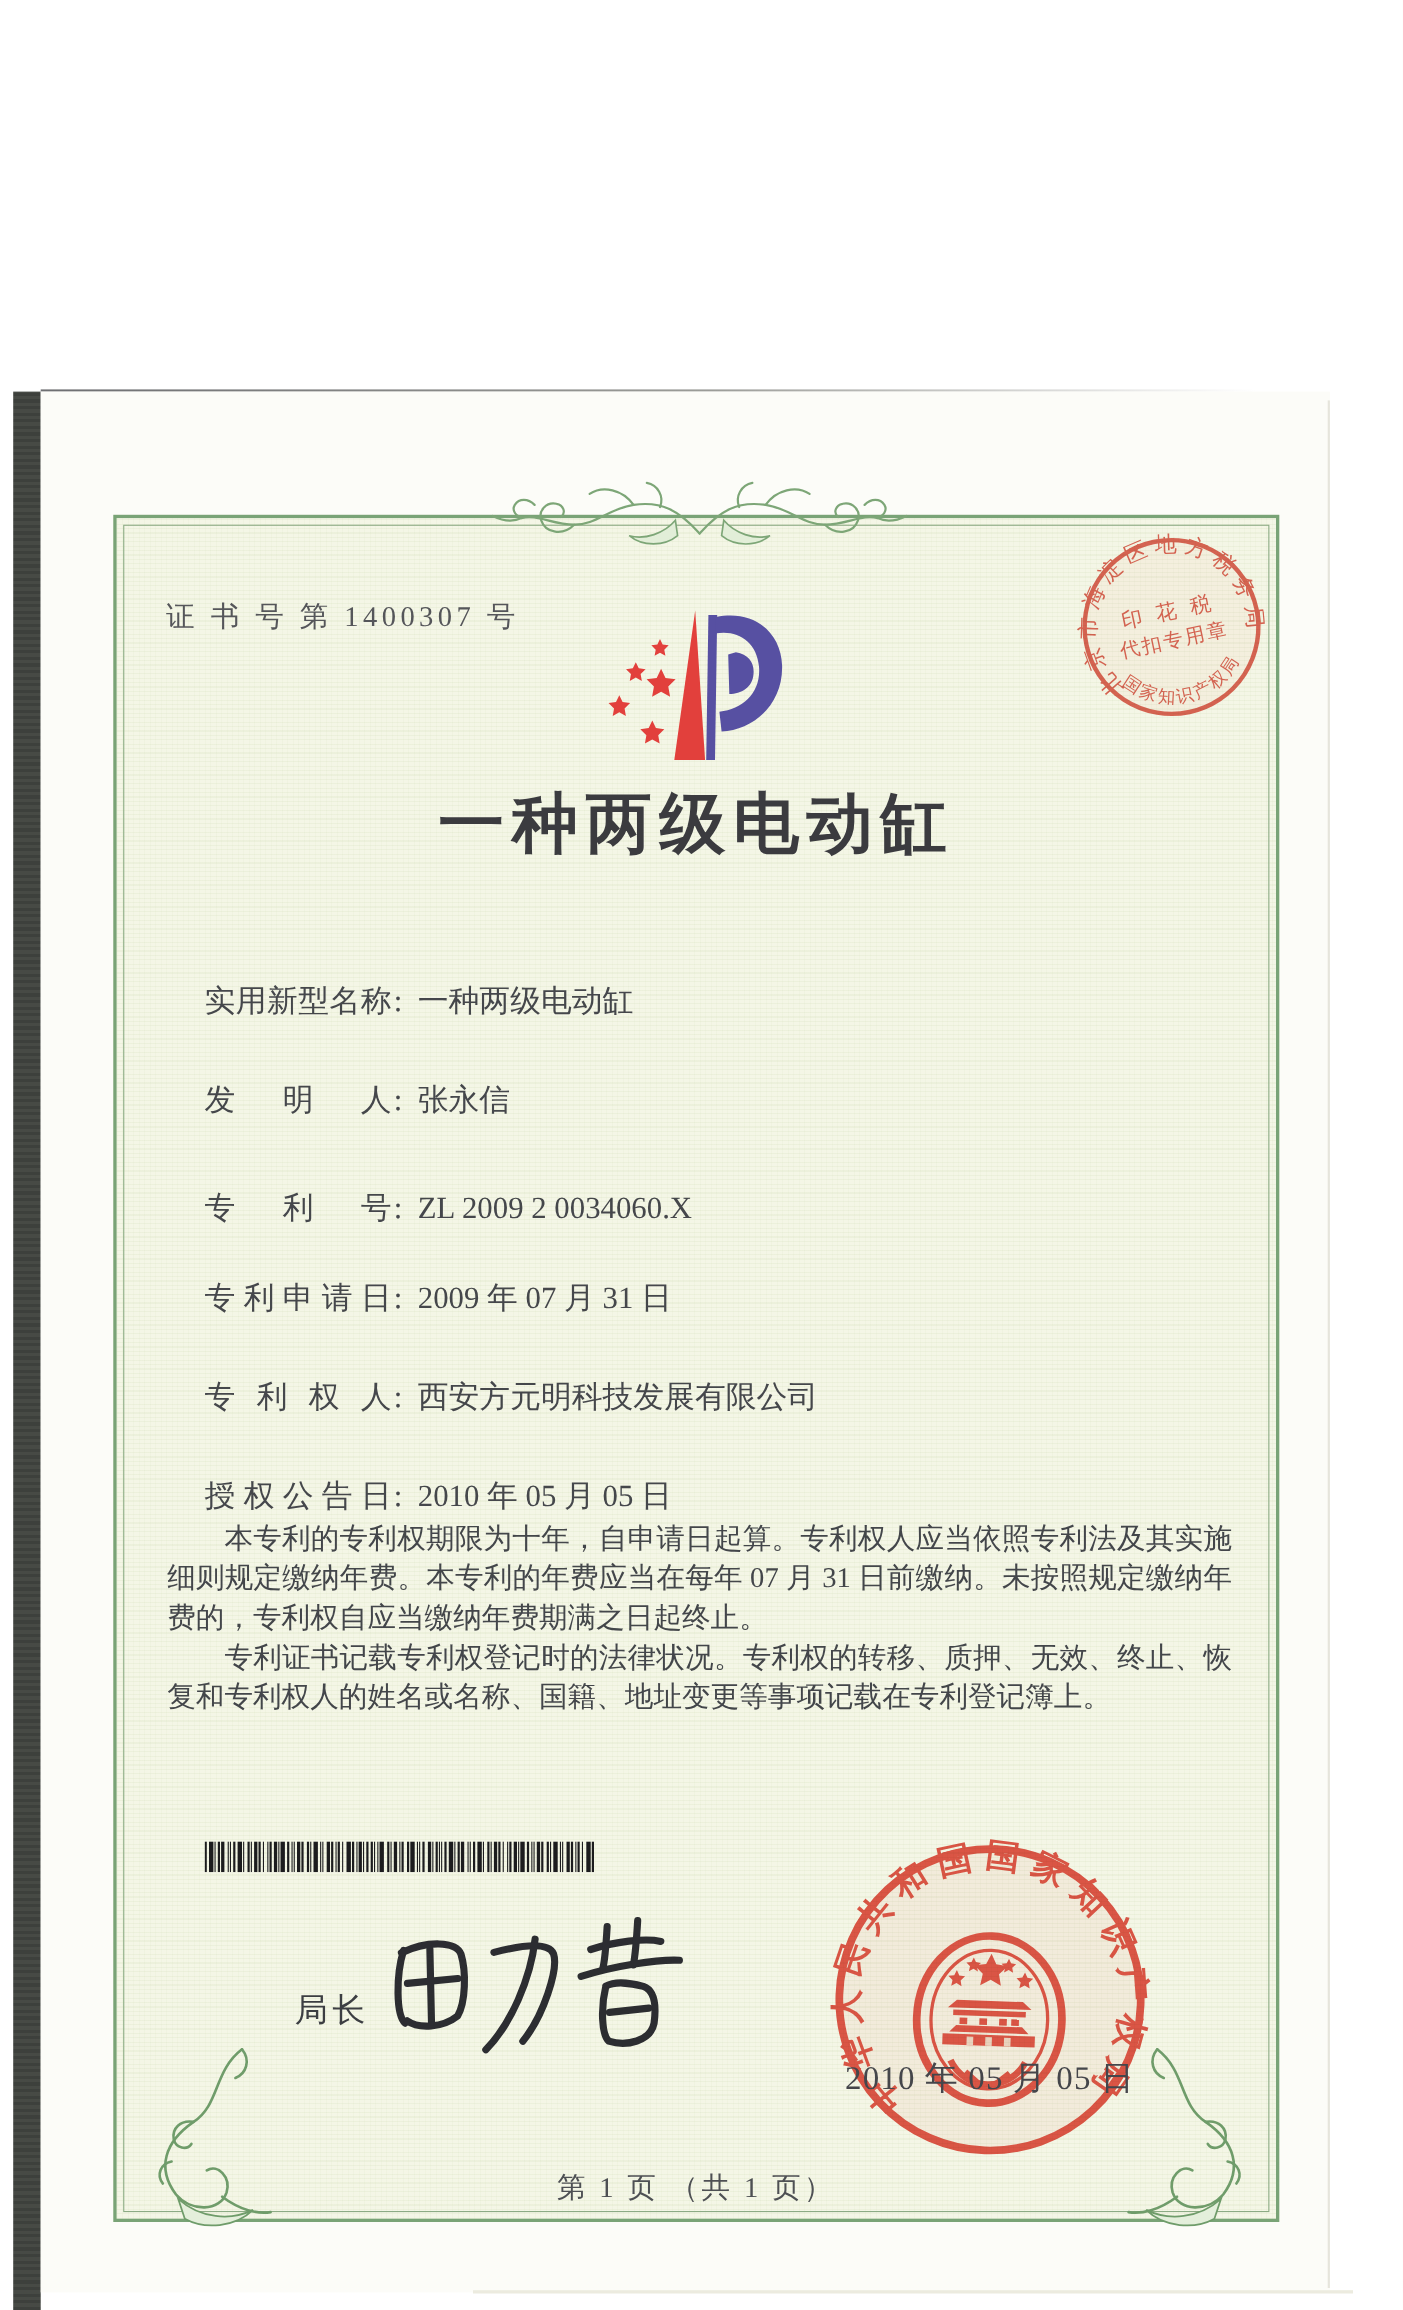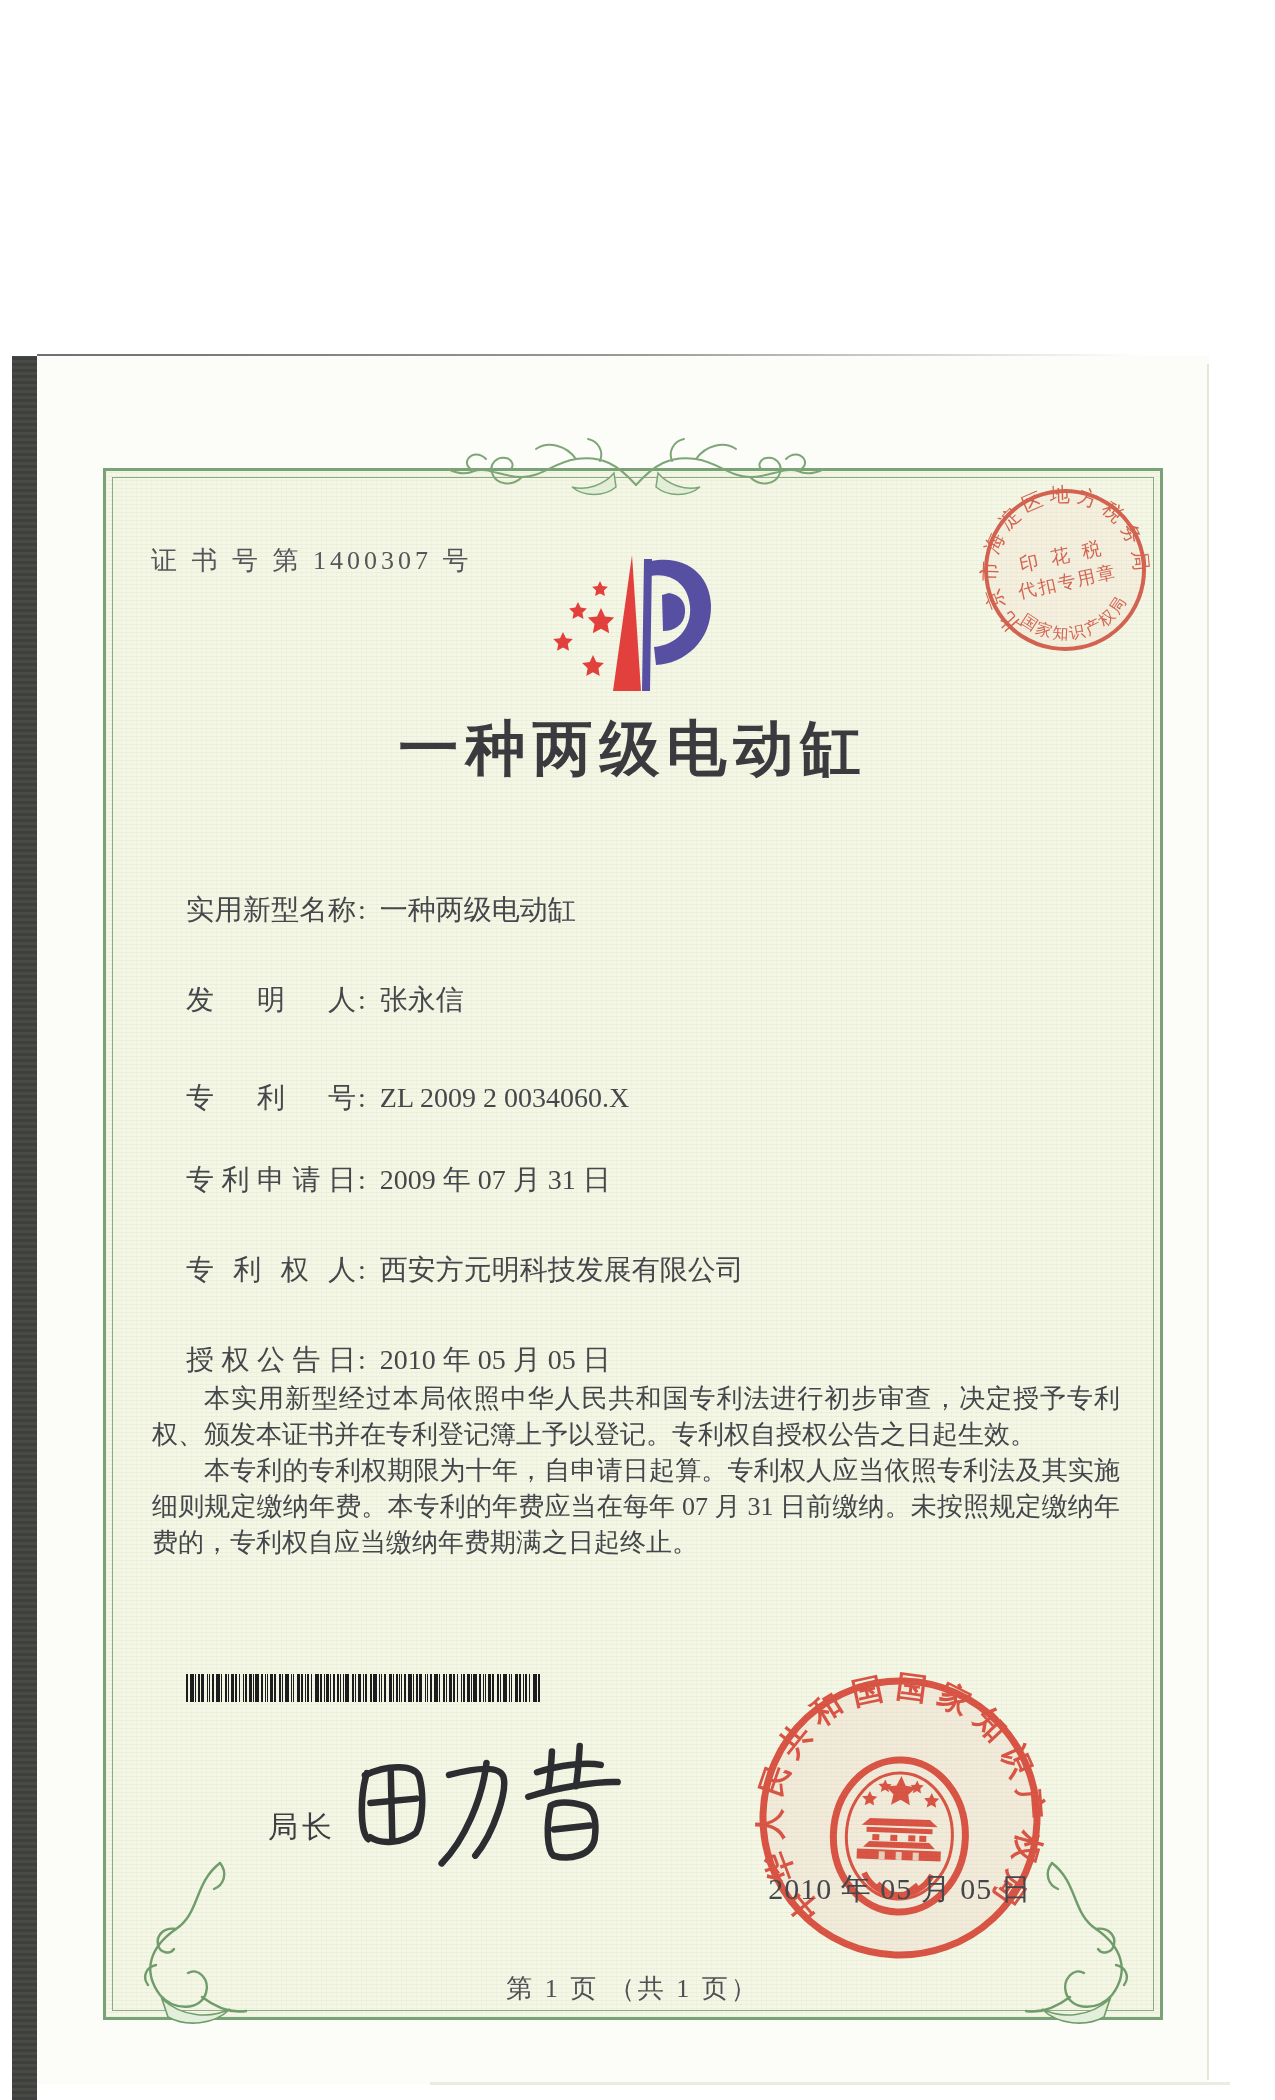--- a/index.html
+++ b/index.html
@@ -162,22 +162,22 @@
       </div>
       <div class="field-row" style="top:780px">
         <span class="f-label">专利权人</span><span class="f-colon">:</span><span class="f-value">西安方元明科技发展有限公司</span>
       </div>
       <div class="field-row" style="top:870px">
         <span class="f-label">授权公告日</span><span class="f-colon">:</span><span class="f-value">2010 年 05 月 05 日</span>
       </div>
     </div>
 
     <div class="body-text">
-      <p>本实用新型经过本局依照中华人民共和国专利法进行初步审查，决定授予专利权、颁发本证书并在专利登记簿上予以登记。专利权自授权公告之日起生效。</p>
       <p>本专利的专利权期限为十年，自申请日起算。专利权人应当依照专利法及其实施细则规定缴纳年费。本专利的年费应当在每年 07 月 31 日前缴纳。未按照规定缴纳年费的，专利权自应当缴纳年费期满之日起终止。</p>
+      <p>专利证书记载专利权登记时的法律状况。专利权的转移、质押、无效、终止、恢复和专利权人的姓名或名称、国籍、地址变更等事项记载在专利登记簿上。</p>
     </div>
 
     <div class="barcode" id="barcode"><i style="width:2px;margin-right:2px"></i><i style="width:4px;margin-right:1px"></i><i style="width:1px;margin-right:2px"></i><i style="width:2px;margin-right:1px"></i><i style="width:3px;margin-right:3px"></i><i style="width:1px;margin-right:1px"></i><i style="width:1px;margin-right:2px"></i><i style="width:2px;margin-right:2px"></i><i style="width:4px;margin-right:1px"></i><i style="width:1px;margin-right:3px"></i><i style="width:2px;margin-right:1px"></i><i style="width:1px;margin-right:2px"></i><i style="width:3px;margin-right:1px"></i><i style="width:2px;margin-right:2px"></i><i style="width:1px;margin-right:3px"></i><i style="width:1px;margin-right:1px"></i><i style="width:2px;margin-right:2px"></i><i style="width:3px;margin-right:1px"></i><i style="width:1px;margin-right:1px"></i><i style="width:4px;margin-right:2px"></i><i style="width:2px;margin-right:2px"></i><i style="width:1px;margin-right:1px"></i><i style="width:1px;margin-right:2px"></i><i style="width:3px;margin-right:1px"></i><i style="width:2px;margin-right:3px"></i><i style="width:2px;margin-right:1px"></i><i style="width:1px;margin-right:2px"></i><i style="width:4px;margin-right:2px"></i><i style="width:1px;margin-right:1px"></i><i style="width:1px;margin-right:3px"></i><i style="width:3px;margin-right:1px"></i><i style="width:2px;margin-right:2px"></i><i style="width:1px;margin-right:1px"></i><i style="width:2px;margin-right:2px"></i><i style="width:1px;margin-right:3px"></i><i style="width:4px;margin-right:1px"></i><i style="width:2px;margin-right:2px"></i><i style="width:1px;margin-right:1px"></i><i style="width:3px;margin-right:1px"></i><i style="width:1px;margin-right:2px"></i><i style="width:2px;margin-right:2px"></i><i style="width:2px;margin-right:1px"></i><i style="width:1px;margin-right:2px"></i><i style="width:1px;margin-right:1px"></i><i style="width:4px;margin-right:3px"></i><i style="width:2px;margin-right:1px"></i><i style="width:1px;margin-right:2px"></i><i style="width:3px;margin-right:2px"></i><i style="width:1px;margin-right:1px"></i><i style="width:2px;margin-right:3px"></i><i style="width:2px;margin-right:1px"></i><i style="width:4px;margin-right:2px"></i><i style="width:1px;margin-right:1px"></i><i style="width:1px;margin-right:2px"></i><i style="width:2px;margin-right:3px"></i><i style="width:3px;margin-right:1px"></i><i style="width:1px;margin-right:2px"></i><i style="width:2px;margin-right:1px"></i><i style="width:1px;margin-right:1px"></i><i style="width:1px;margin-right:2px"></i><i style="width:2px;margin-right:2px"></i><i style="width:4px;margin-right:1px"></i><i style="width:1px;margin-right:2px"></i><i style="width:2px;margin-right:1px"></i><i style="width:3px;margin-right:3px"></i><i style="width:1px;margin-right:1px"></i><i style="width:1px;margin-right:2px"></i><i style="width:2px;margin-right:2px"></i><i style="width:4px;margin-right:1px"></i><i style="width:1px;margin-right:3px"></i><i style="width:2px;margin-right:1px"></i><i style="width:1px;margin-right:2px"></i><i style="width:3px;margin-right:1px"></i><i style="width:2px;margin-right:2px"></i><i style="width:1px;margin-right:3px"></i><i style="width:1px;margin-right:1px"></i><i style="width:2px;margin-right:2px"></i><i style="width:3px;margin-right:1px"></i><i style="width:1px;margin-right:1px"></i><i style="width:4px;margin-right:2px"></i><i style="width:2px;margin-right:2px"></i><i style="width:1px;margin-right:1px"></i><i style="width:1px;margin-right:2px"></i><i style="width:3px;margin-right:1px"></i><i style="width:2px;margin-right:3px"></i><i style="width:2px;margin-right:1px"></i><i style="width:1px;margin-right:2px"></i><i style="width:4px;margin-right:2px"></i><i style="width:1px;margin-right:1px"></i><i style="width:1px;margin-right:3px"></i><i style="width:3px;margin-right:1px"></i><i style="width:2px;margin-right:2px"></i><i style="width:1px;margin-right:1px"></i><i style="width:2px;margin-right:2px"></i><i style="width:1px;margin-right:3px"></i><i style="width:4px;margin-right:1px"></i><i style="width:2px;margin-right:2px"></i></div>
 
     <div class="sig-label">局长</div>
     <svg class="sig" viewBox="0 0 310 165" fill="none" stroke="#2c2d31" stroke-width="6.5" stroke-linecap="round" stroke-linejoin="round">
       <path d="M38,38 C30,60 28,96 36,104"></path>
       <path d="M36,40 C60,30 86,32 90,44 C94,60 92,88 84,100 C70,110 48,110 38,102"></path>
       <path d="M40,68 L86,66"></path>
       <path d="M62,38 L60,104"></path>

